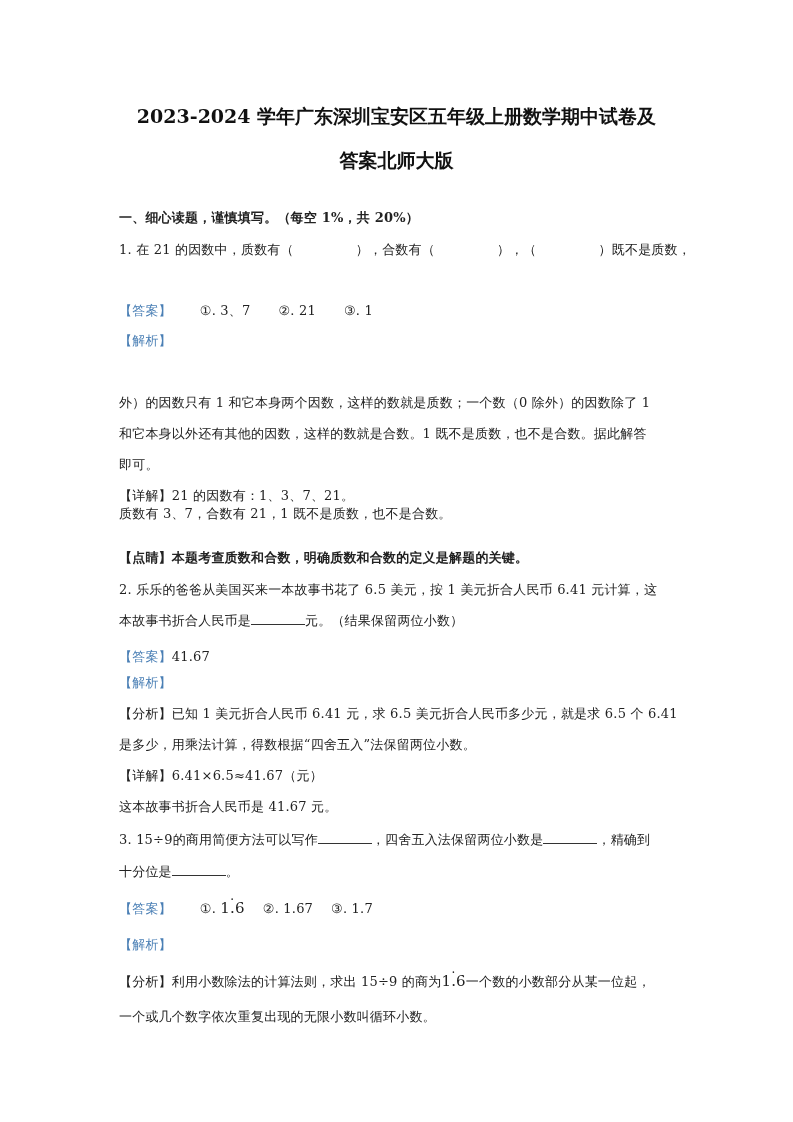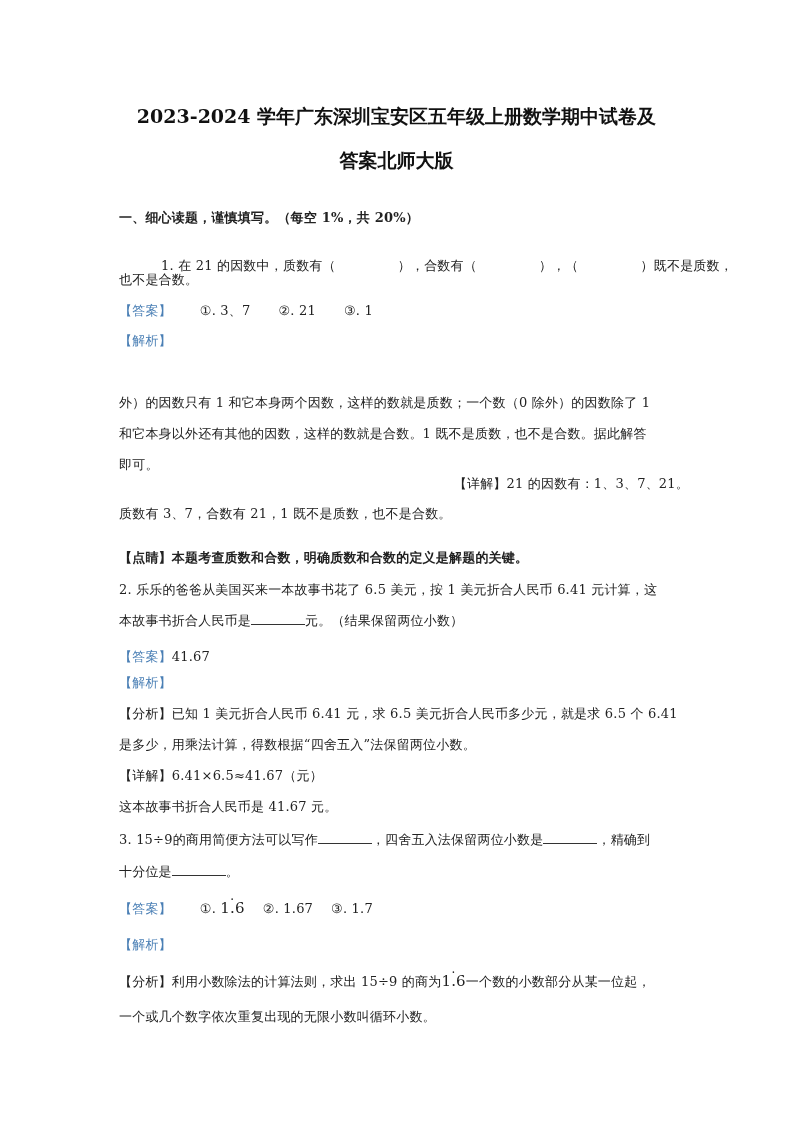--- a/index.html
+++ b/index.html
@@ -24,35 +24,34 @@
 </head>
 <body>
 
 <div class="page">
 
   <div class="title" style="top:104px;">2023-2024 学年广东深圳宝安区五年级上册数学期中试卷及</div>
   <div class="title" style="top:148px;">答案北师大版</div>
 
   <div class="line bold" style="top:208px;">一、细心读题，谨慎填写。（每空 1%，共 20%）</div>
 
-  <div class="line" style="top:256px;margin-left:42px;">
+  <div class="line" style="top:240px;">
     <span>1. 在 21 的因数中，质数有（</span><span class="paren-gap"></span><span>），合数有（</span><span class="paren-gap"></span><span>），（</span><span class="paren-gap"></span><span>）既不是质数，</span>
   </div>
-  <div class="line" style="top:270px;">也不是合数。</div>
 
   <div class="line" style="top:301px;">
     <span class="blue">【答案】</span><span class="gap"></span><span>①. 3、7</span><span class="gap"></span><span>②. 21</span><span class="gap"></span><span>③. 1</span>
   </div>
   <div class="line blue" style="top:331px;">【解析】</div>
 
   <div class="line" style="top:393px;">外）的因数只有 1 和它本身两个因数，这样的数就是质数；一个数（0 除外）的因数除了 1</div>
   <div class="line" style="top:424px;">和它本身以外还有其他的因数，这样的数就是合数。1 既不是质数，也不是合数。据此解答</div>
   <div class="line" style="top:455px;">即可。</div>
 
-  <div class="line" style="top:474px;text-align:right;">
+  <div class="line" style="top:486px;">
     <span>【详解】</span><span>21 的因数有：1、3、7、21。</span>
   </div>
   <div class="line" style="top:504px;">质数有 3、7，合数有 21，1 既不是质数，也不是合数。</div>
   <div class="line" style="top:548px;font-weight:bold;">
     <span>【点睛】</span><span>本题考查质数和合数，明确质数和合数的定义是解题的关键。</span>
   </div>
 
   <div class="line" style="top:580px;">2. 乐乐的爸爸从美国买来一本故事书花了 6.5 美元，按 1 美元折合人民币 6.41 元计算，这</div>
   <div class="line" style="top:611px;">
     <span>本故事书折合人民币是</span><span class="blank"></span><span>元。（结果保留两位小数）</span>

